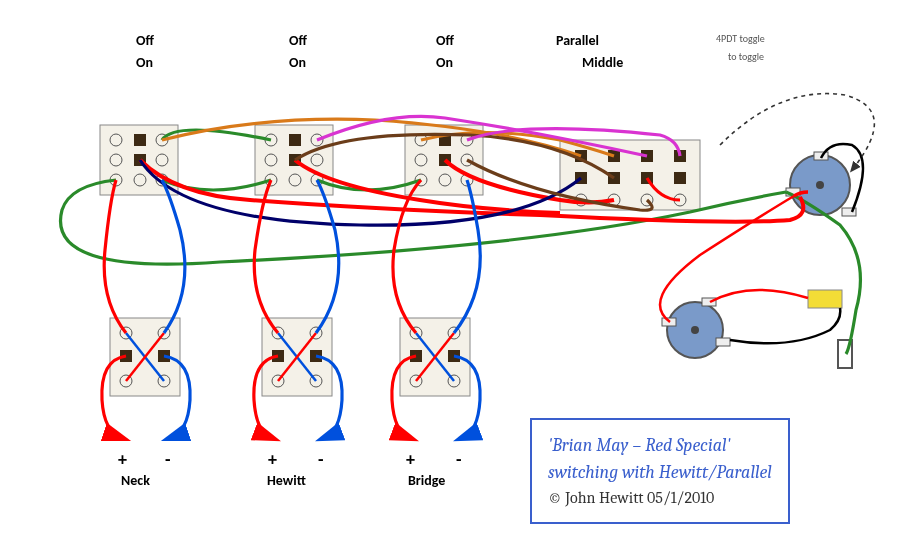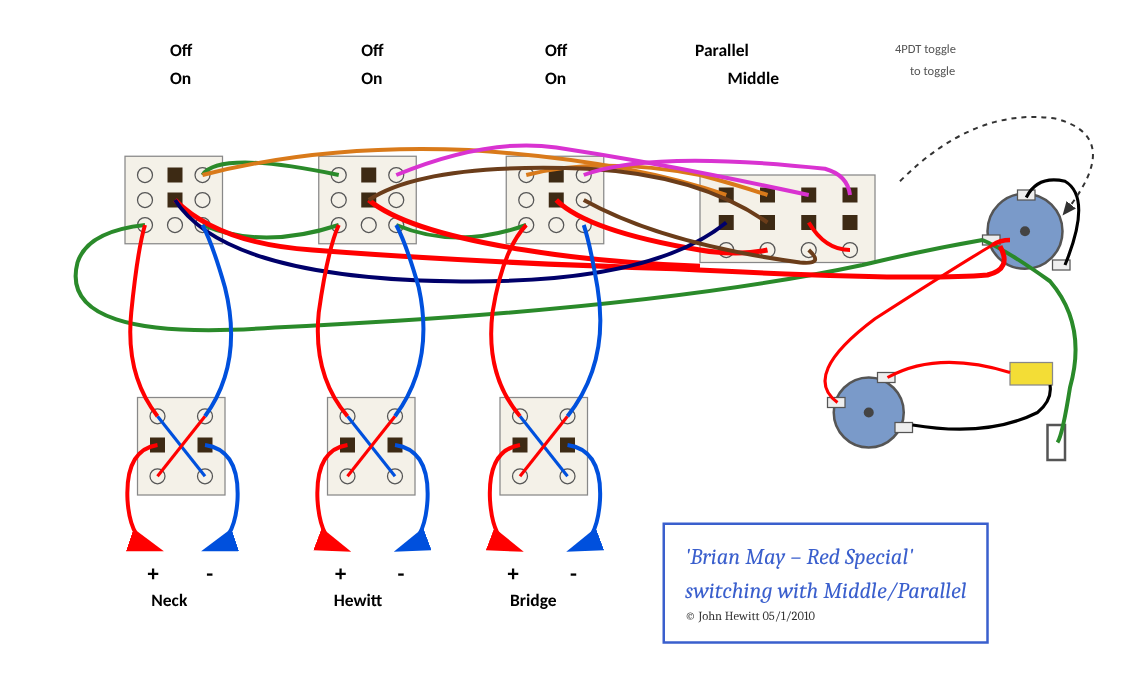--- a/index.html
+++ b/index.html
@@ -1,20 +1,20 @@
 <!DOCTYPE html>
 <html><head>
 <meta charset="utf-8">
 <style>
 html,body{margin:0;padding:0;width:918px;height:554px;background:#fff;font-family:Calibri,Arial,sans-serif;overflow:hidden}
 svg{position:absolute;top:0;left:0}
 .lbl{position:absolute;font-weight:bold;font-size:14px;color:#000}
 .lbl-sm{position:absolute;font-size:10px;color:#555}
 .cap-box{position:absolute;border:2px solid #3a5fcd;padding:12px 16px;font-style:italic;color:#3a5fcd;font-family:Cambria,Georgia,serif;font-size:18px;line-height:1.5}
-.cap-box .cr{font-style:normal;font-size:10px;color:#333}
+.cap-box .cr{font-style:normal;font-size:16px;color:#333}
 .pm{position:absolute;font-size:18px;font-weight:bold;color:#000}
 </style>
 </head>
 <body>
 
 <svg width="918" height="554">
   <defs>
     <marker id="arR" markerWidth="10" markerHeight="10" refX="6" refY="3" orient="auto">
       <path d="M0,0 L0,6 L9,3 z" fill="#ff0000"></path>
     </marker>
@@ -198,15 +198,15 @@
 <div class="pm" style="left:318px;top:448px">-</div>
 <div class="pm" style="left:406px;top:448px">+</div>
 <div class="pm" style="left:456px;top:448px">-</div>
 
 <div class="lbl" style="left:121px;top:472px">Neck</div>
 <div class="lbl" style="left:267px;top:472px">Hewitt</div>
 <div class="lbl" style="left:408px;top:472px">Bridge</div>
 
 <div class="cap-box" style="left:530px;top:418px">
   <div>'Brian May – Red Special'</div>
-  <div>switching with Middle/Parallel</div>
+  <div>switching with Hewitt/Parallel</div>
   <div class="cr">© John Hewitt 05/1/2010</div>
 </div>
 
 </body></html>

